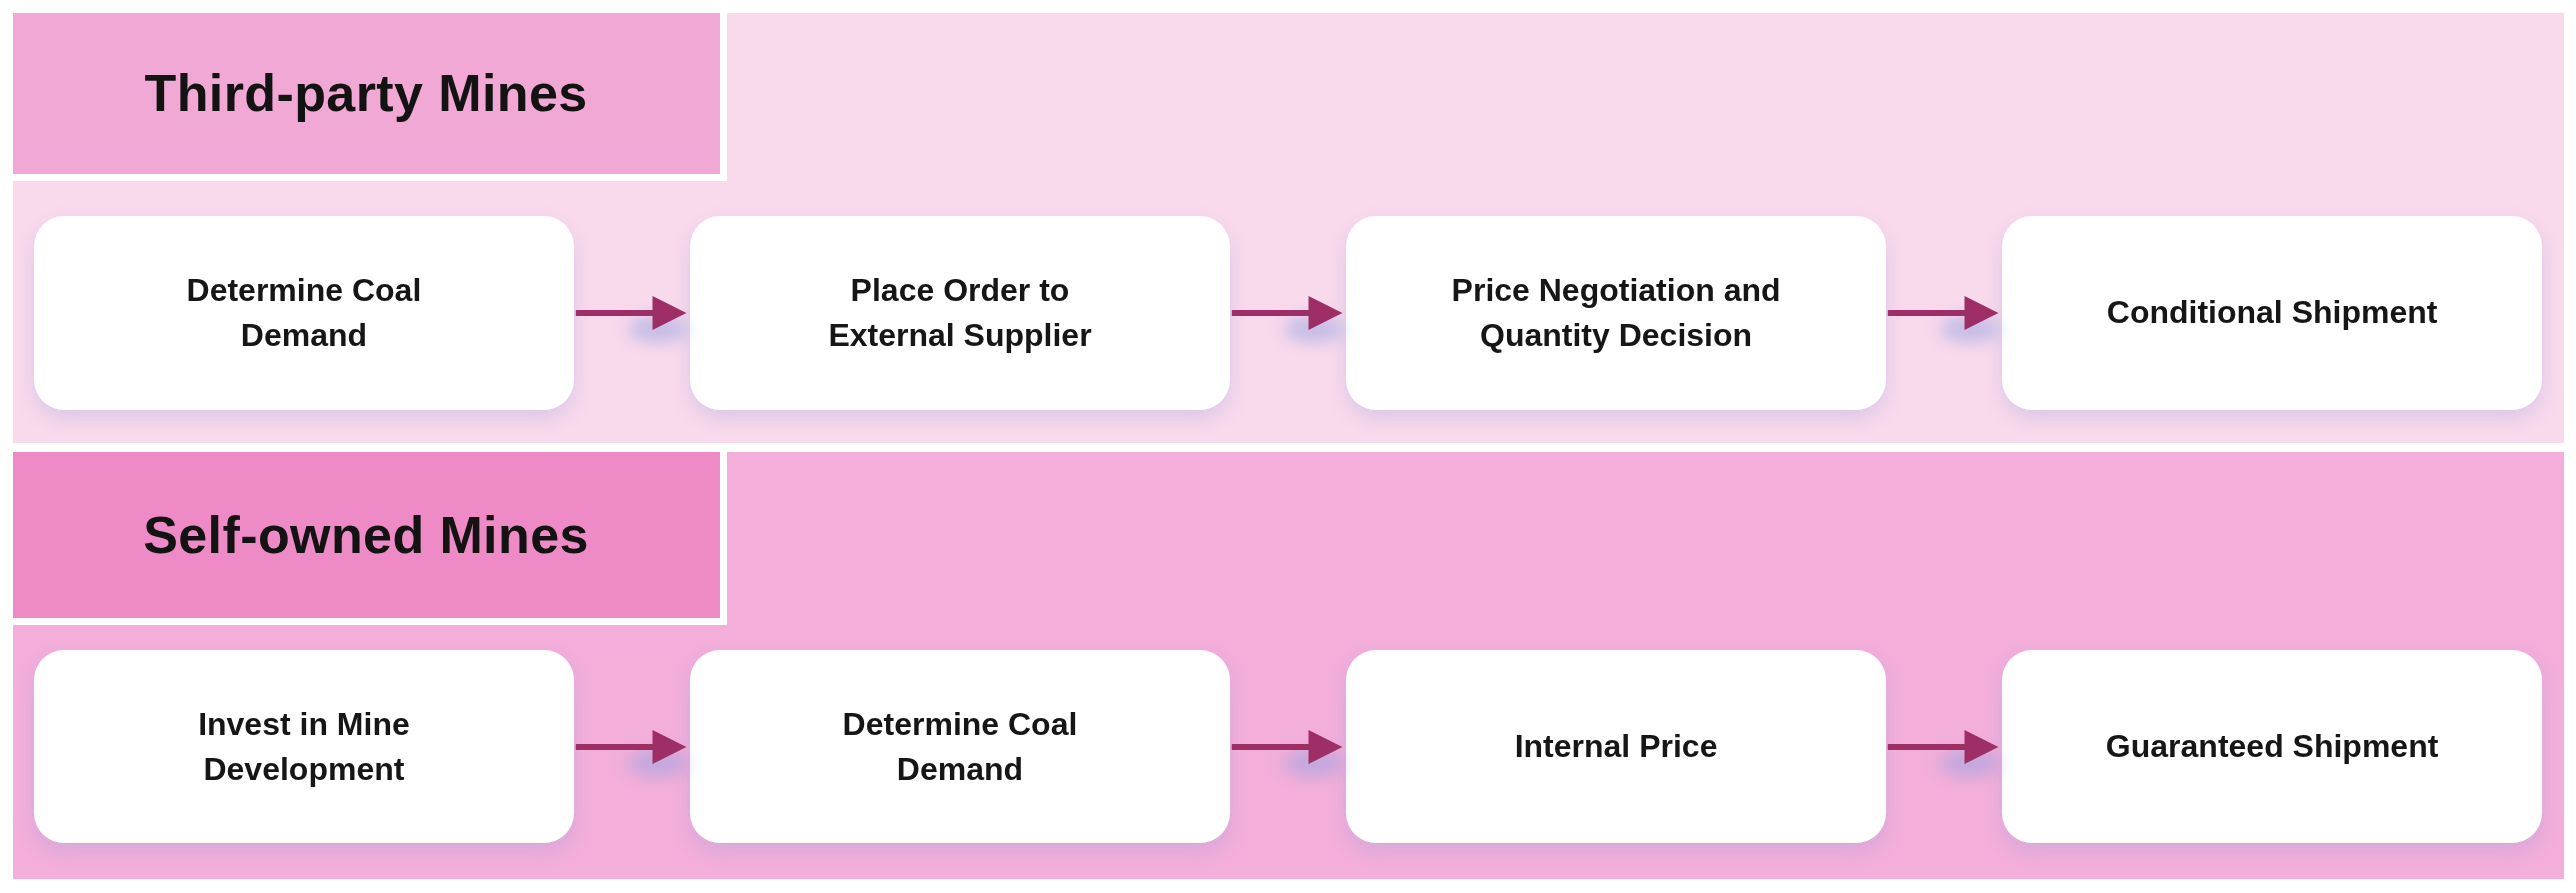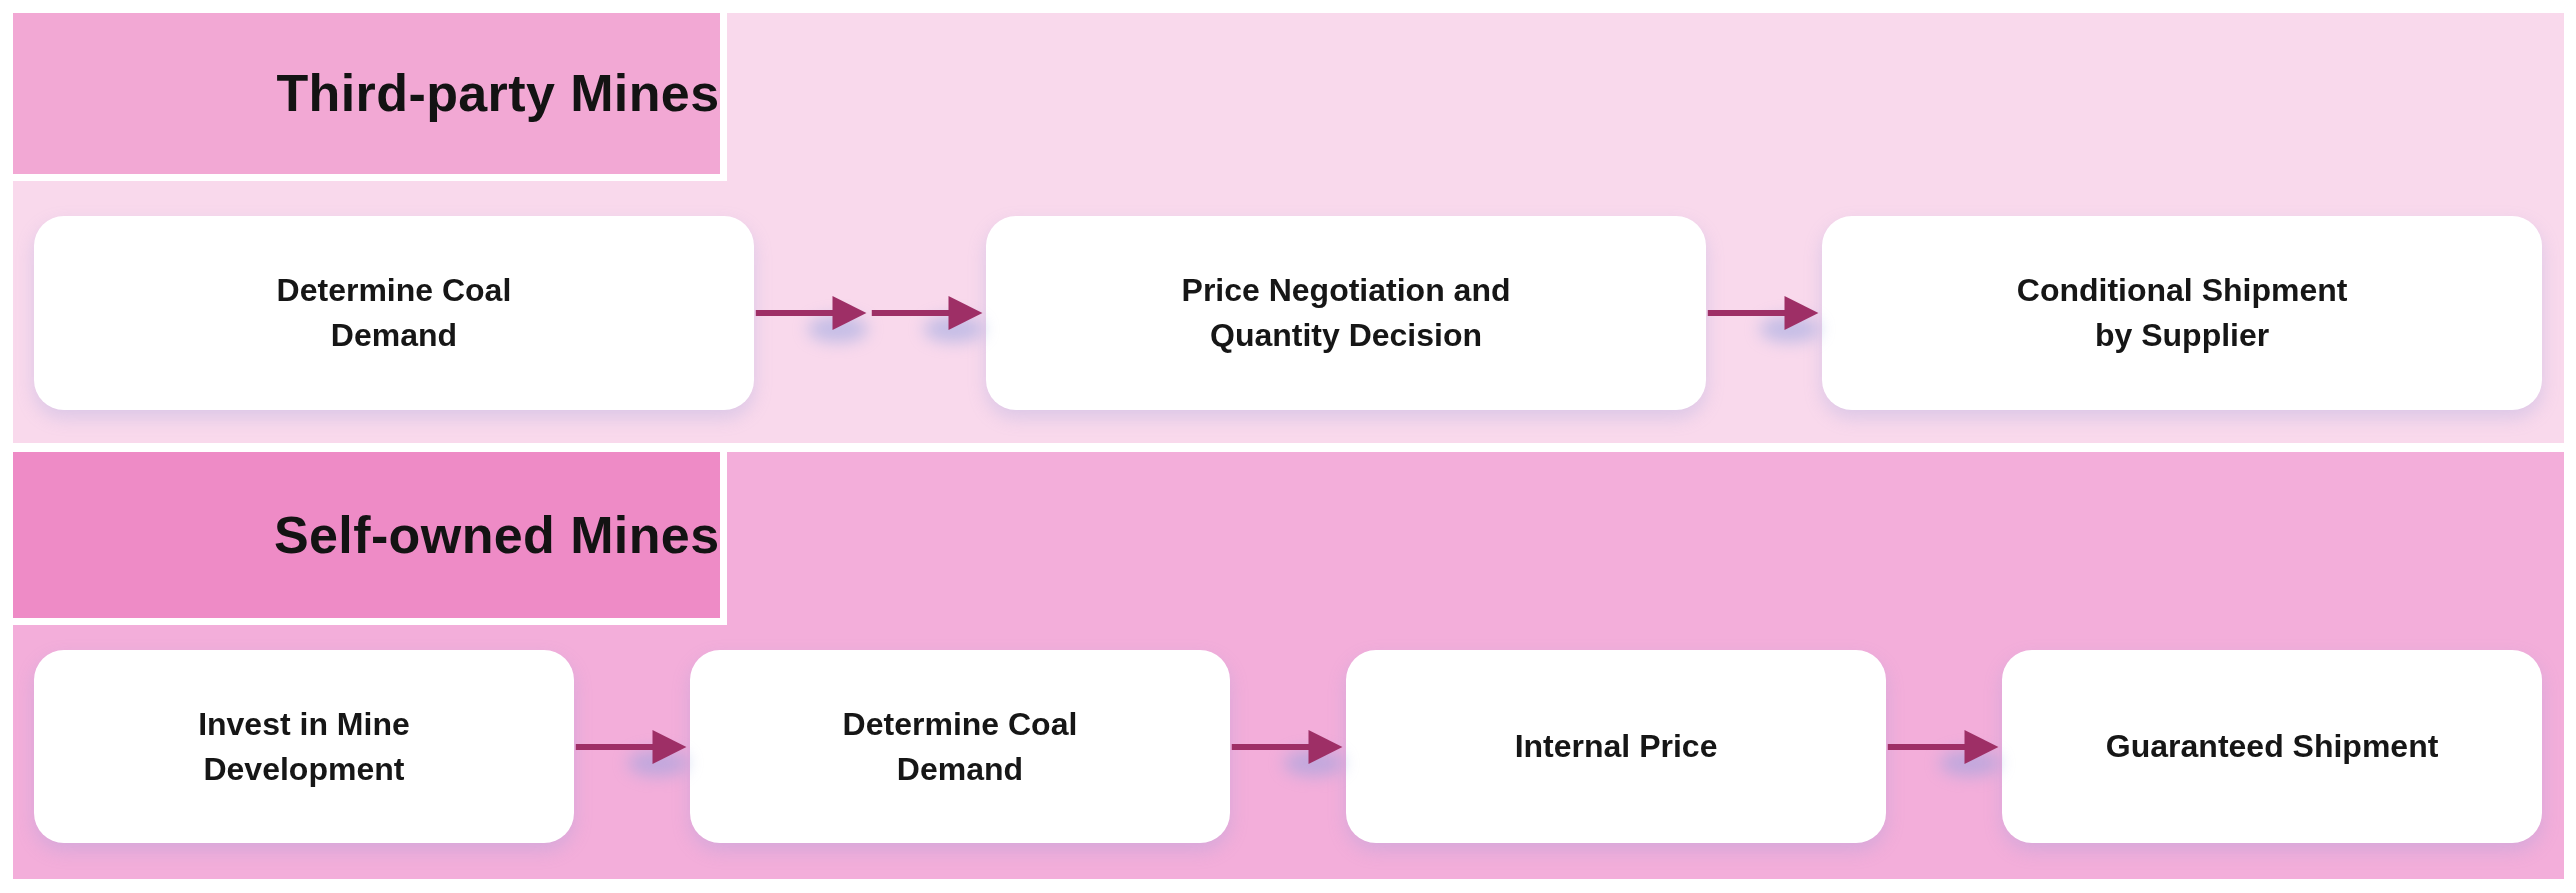--- a/index.html
+++ b/index.html
@@ -30,21 +30,21 @@
   .section-header {
     position: absolute;
     left: 0;
     top: 0;
     width: 707px;
     height: 161px;
     border-right: 7.1px solid #ffffff;
     border-bottom: 7.1px solid #ffffff;
     display: flex;
     align-items: center;
-    justify-content: flex-end;
+    justify-content: center;
     font-size: 52px;
     font-weight: bold;
     color: #131313;
     letter-spacing: 0.4px;
   }
   .band-2 .section-header {
     height: 166px;
   }
   .process-row {
     position: absolute;
@@ -121,20 +121,24 @@
     </div>
 
     <div class="arrow-cell">
       <svg viewBox="0 0 130 96">
         <ellipse cx="94" cy="66" rx="34" ry="15" opacity="0.5" filter="url(#softblur)" fill="#8fa2e0"></ellipse>
         <line x1="2" y1="48" x2="90" y2="48" stroke-width="7" stroke="#9e2f66"></line>
         <polygon points="88,29 126,48 88,67" fill="#9e2f66"></polygon>
       </svg>
     </div>
 
+    <div class="step-box">
+      <span class="step-line">Place Order to</span>
+      <span class="step-line">External Supplier</span>
+    </div>
 
     <div class="arrow-cell">
       <svg viewBox="0 0 130 96">
         <ellipse cx="94" cy="66" rx="34" ry="15" opacity="0.5" filter="url(#softblur)" fill="#8fa2e0"></ellipse>
         <line x1="2" y1="48" x2="90" y2="48" stroke-width="7" stroke="#9e2f66"></line>
         <polygon points="88,29 126,48 88,67" fill="#9e2f66"></polygon>
       </svg>
     </div>
 
     <div class="step-box">
@@ -145,21 +149,20 @@
     <div class="arrow-cell">
       <svg viewBox="0 0 130 96">
         <ellipse cx="94" cy="66" rx="34" ry="15" opacity="0.5" filter="url(#softblur)" fill="#8fa2e0"></ellipse>
         <line x1="2" y1="48" x2="90" y2="48" stroke-width="7" stroke="#9e2f66"></line>
         <polygon points="88,29 126,48 88,67" fill="#9e2f66"></polygon>
       </svg>
     </div>
 
     <div class="step-box">
       <span class="step-line">Conditional Shipment</span>
-      <span class="step-line">by Supplier</span>
     </div>
 
   </div>
 </div>
 
 <div class="band band-2" style="background-color: rgb(243, 174, 218);">
   <div class="section-header" style="background-color: rgb(238, 139, 198);">
     <span>Self-owned Mines</span>
   </div>
 

